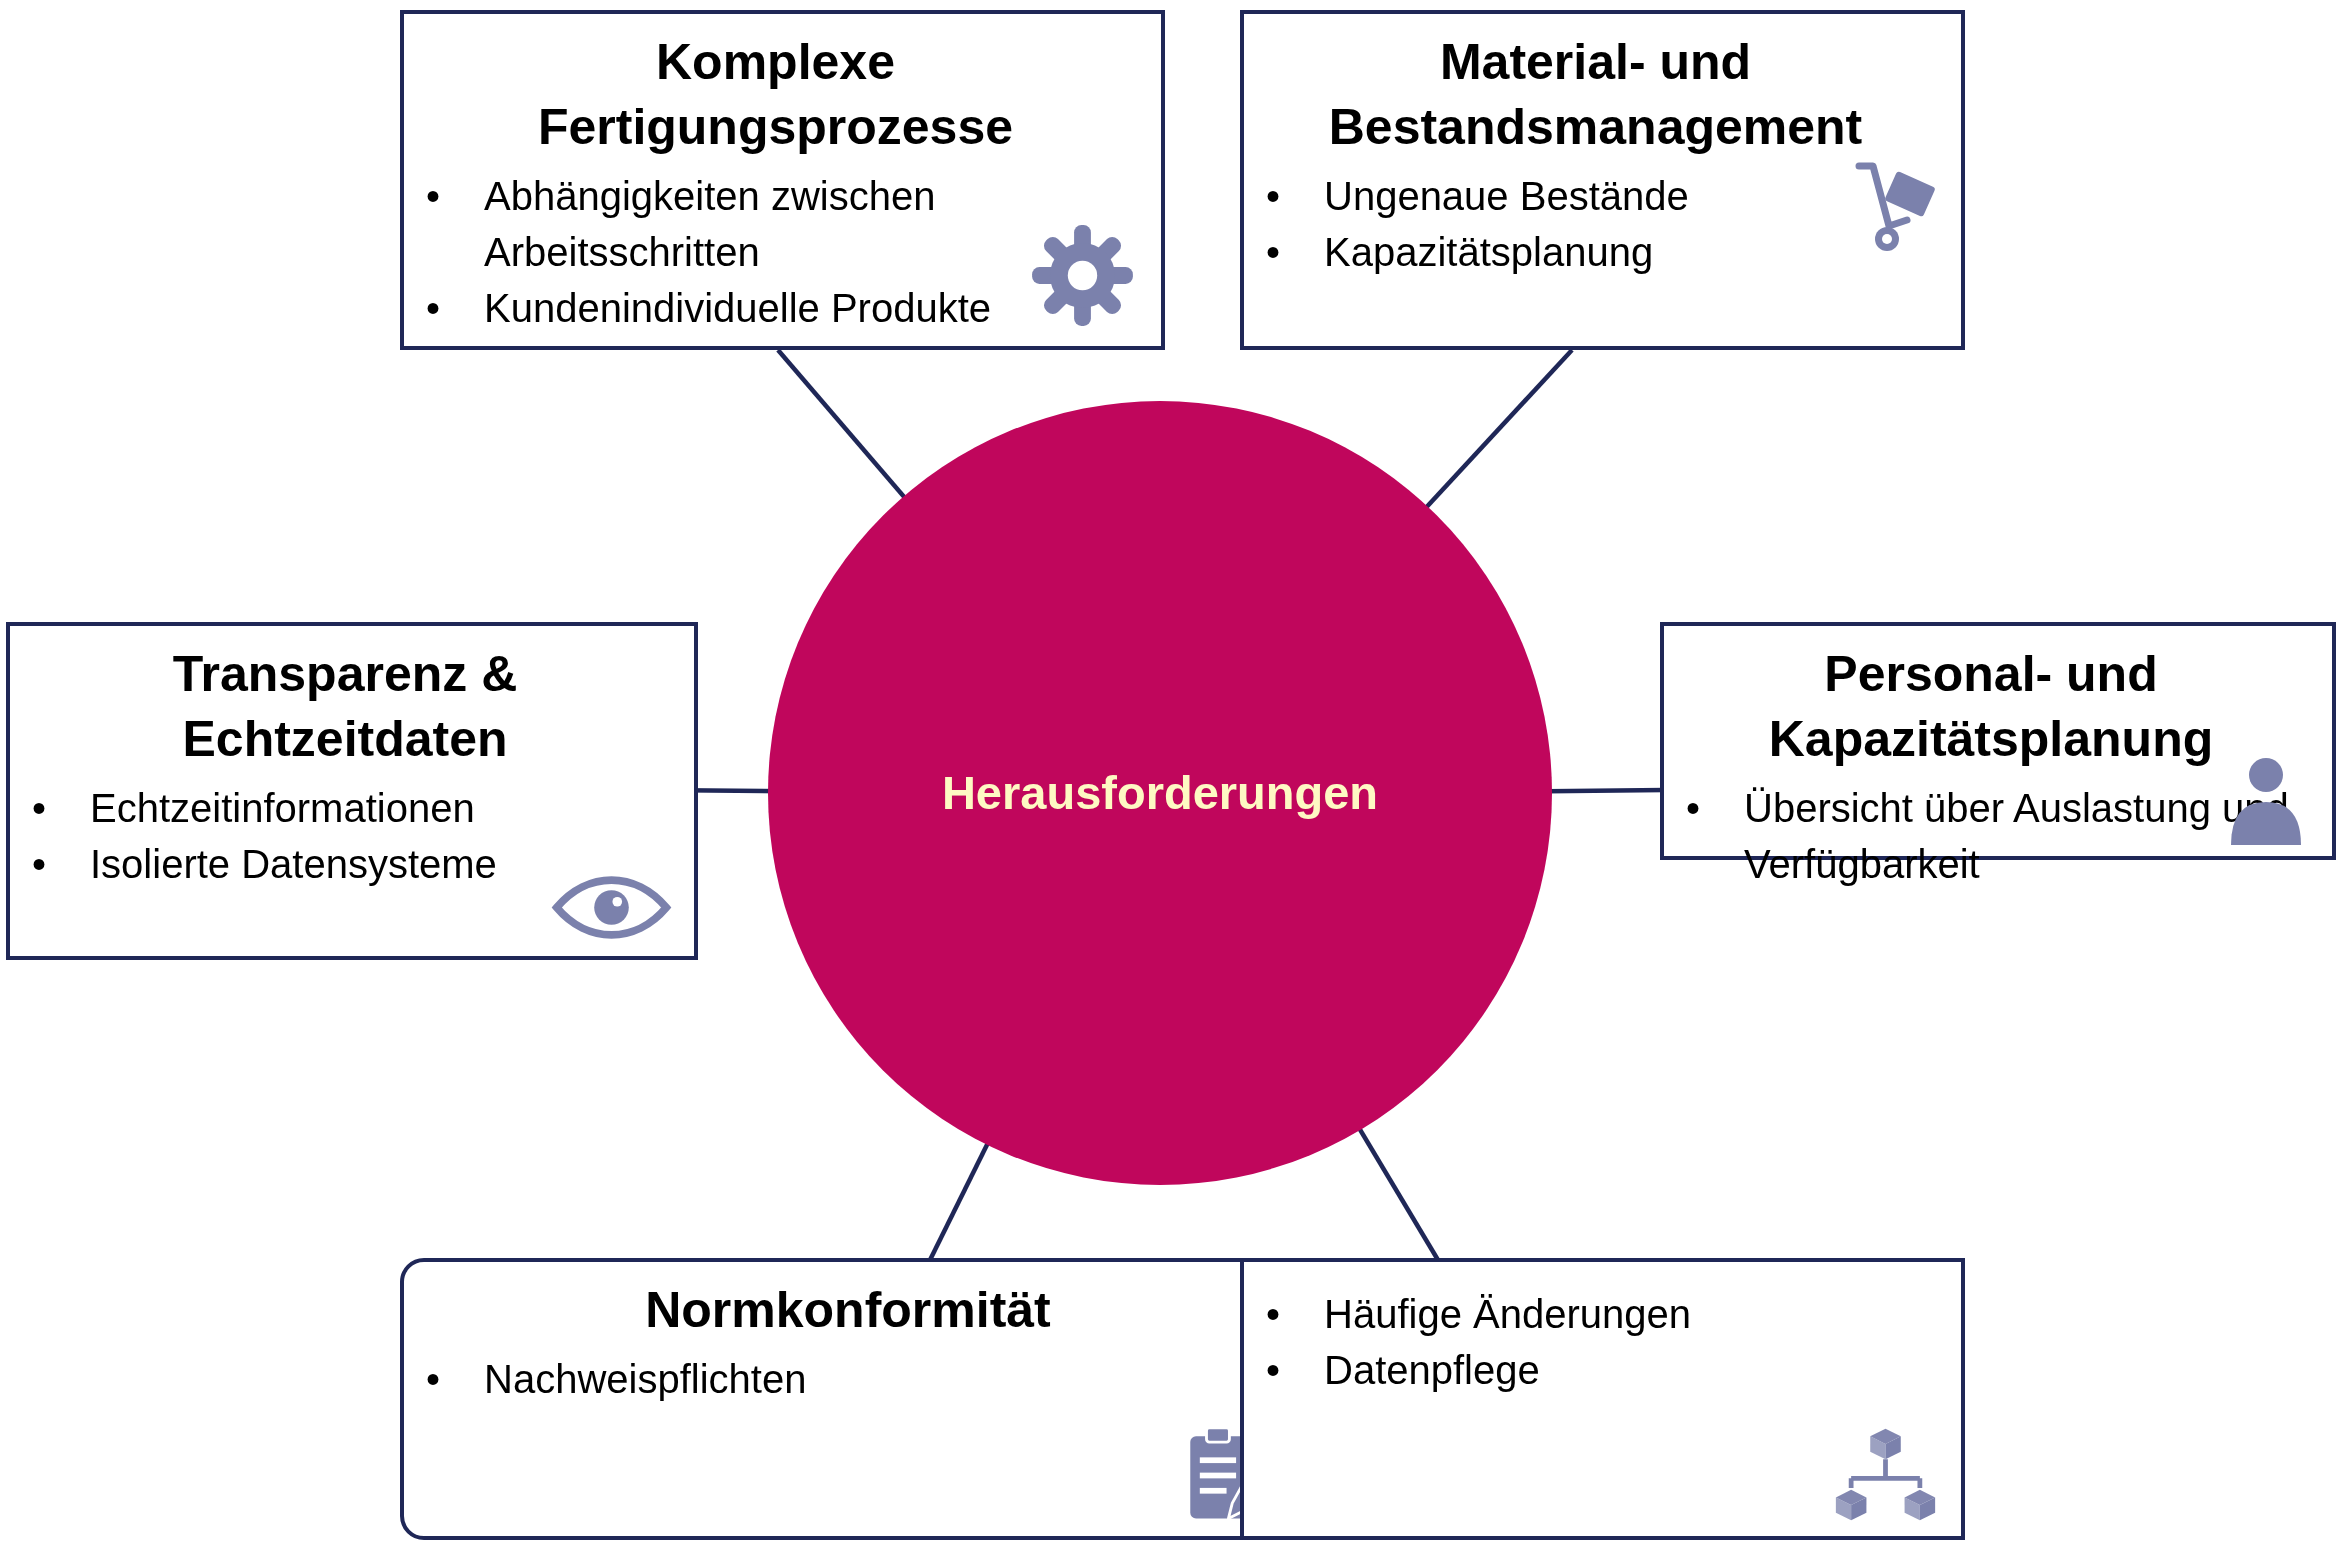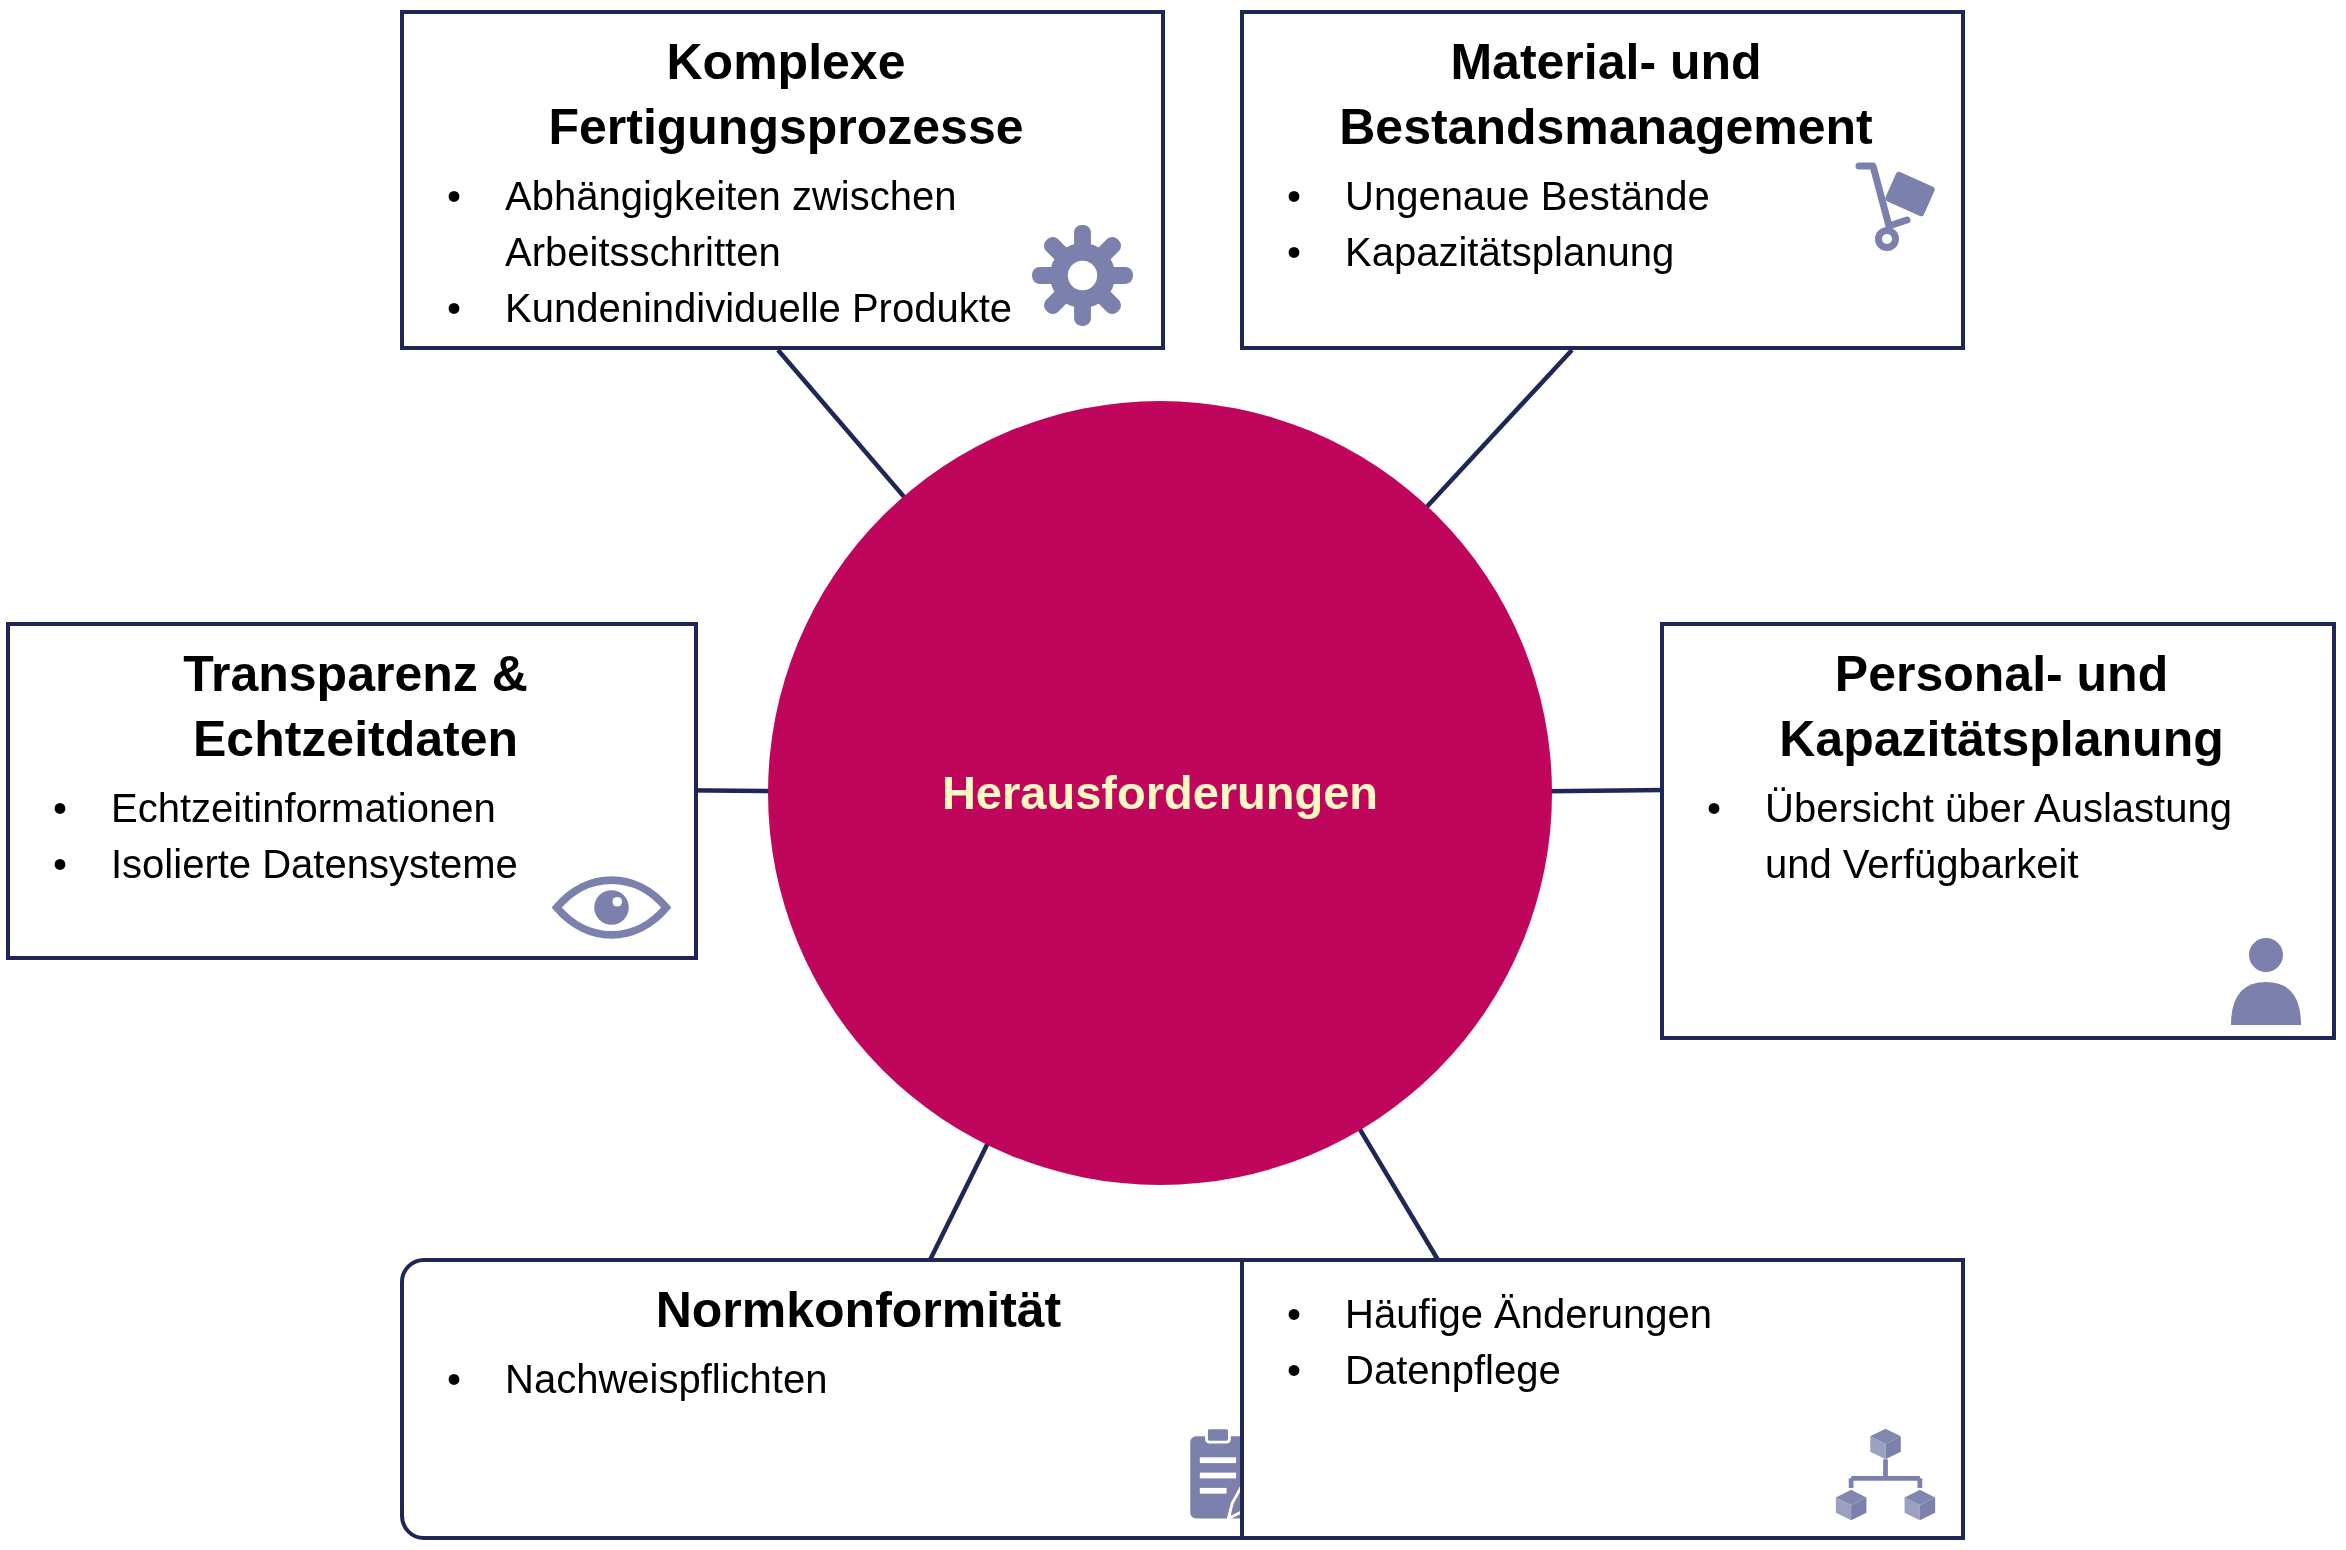--- a/index.html
+++ b/index.html
@@ -36,27 +36,27 @@
     font-weight:bold;
     font-size:47px;
     line-height:1.5;
     z-index:2;
   }
 
   .box{
     position:absolute;
     background:#ffffff;
     border:4px solid var(--navy);
-    padding:16px 26px 18px 33px;
+    padding:16px 26px 18px 12px;
     z-index:3;
   }
   .box-tl{ left:400px;  top:10px;   width:765px; height:340px; }
   .box-tr{ left:1240px; top:10px;   width:725px; height:340px; }
   .box-ml{ left:6px;   top:622px;  width:692px; height:338px; }
-  .box-mr{ left:1660px; top:622px;  width:676px; height:418px; }
+  .box-mr{ left:1660px; top:622px;  width:676px; height:238px; }
   .box-bl{ left:400px;  top:1258px; width:910px; height:282px;border-radius:24px; }
   .box-br{ left:1240px; top:1258px; width:725px; height:282px; }
 
   .box-title{
     font-weight:bold;
     font-size:50px;
     line-height:1.3;
     text-align:center;
     color:#000000;
     white-space:pre-line;

